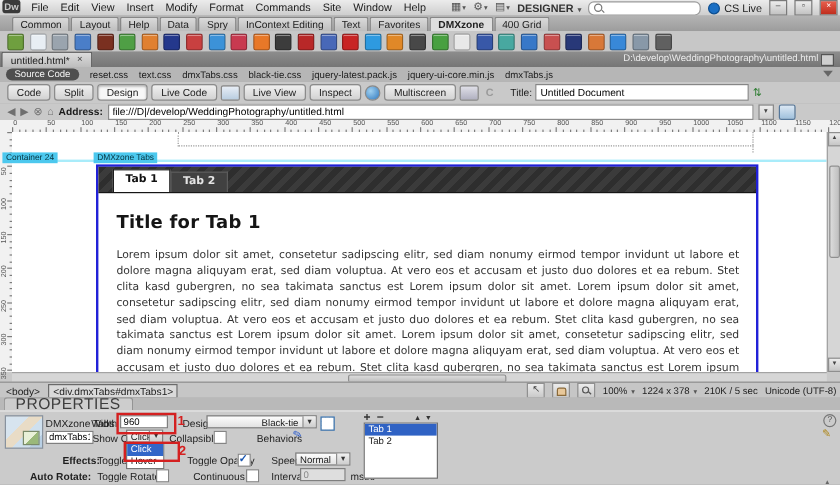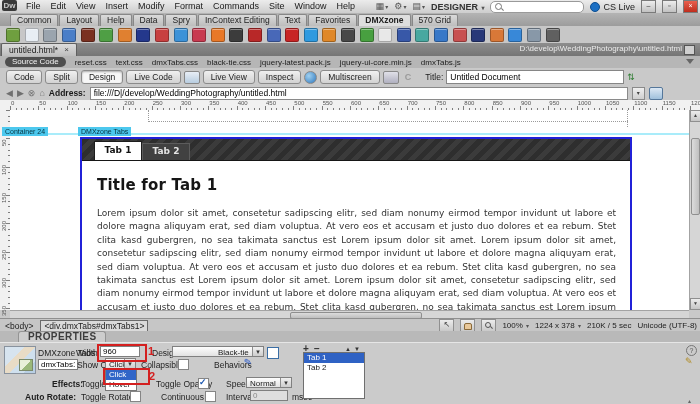--- a/index.html
+++ b/index.html
@@ -117,22 +117,22 @@
   #statusright{position:absolute;right:3px;top:319px;display:flex;align-items:center;gap:6px;font-size:8px;color:#222;}
   .sbtn{width:13px;height:11px;background:linear-gradient(#ececec,#c9c9c9);border:1px solid #909090;
     text-align:center;font-size:8px;line-height:10px;color:#444;}
   .zoomico{position:relative;}
   .zoomico::before{content:"";position:absolute;left:3px;top:2px;width:4px;height:4px;border:1px solid #555;border-radius:50%;}
   .zoomico::after{content:"";position:absolute;left:8px;top:7px;width:3px;height:1px;background:#555;transform:rotate(45deg);}
   .handico{position:relative;}
   .handico::before{content:"";position:absolute;left:3px;top:3px;width:6px;height:5px;background:#e8c89a;border:1px solid #8a6a3a;border-radius:2px 2px 0 0;}
   
   #propstabrow{left:0;right:0;top:331px;height:11px;background:#b9b9b9;}
-  #propstab{position:absolute;left:18px;bottom:0;background:#cdcdcd;border:1px solid #949494;border-bottom:none;
-    border-radius:3px 3px 0 0;padding:0 9px;font-size:10px;font-weight:bold;line-height:10px;color:#3d3d3d;letter-spacing:.4px;}
+  #propstab{position:absolute;left:3px;bottom:0;background:#cdcdcd;border:1px solid #949494;border-bottom:none;
+    border-radius:3px 3px 0 0;padding:0 9px;font-size:13px;font-weight:normal;line-height:10px;color:#3d3d3d;letter-spacing:.4px;}
   #propsbody{left:0;right:0;top:342px;height:62px;background:#cbcbcb;border-top:1px solid #e6e6e6;}
   .plabel{position:absolute;font-size:8.5px;color:#1f1f1f;line-height:10px;}
   .pbold{font-weight:bold;}
   .pinput{position:absolute;background:#fff;border:1px solid #7f7f7f;font-size:8px;height:11px;
     padding:0 2px;box-sizing:border-box;font-family:"Liberation Sans",sans-serif;}
   .pinput:disabled{background:#dedede;color:#888;}
   .psel{position:absolute;height:11px;background:linear-gradient(#fdfdfd,#e2e2e2);border:1px solid #808080;
     font-size:8px;line-height:9px;padding:1px 13px 0 3px;box-sizing:border-box;}
   .psel::after{content:"▾";position:absolute;right:0;top:0;bottom:0;width:10px;background:linear-gradient(#f0f0f0,#cdcdcd);
     border-left:1px solid #8e8e8e;font-size:7px;line-height:10px;text-align:center;color:#333;}
@@ -203,21 +203,21 @@
   <div class="abs" id="insertbar">
       <span class="itab">Common</span>
       <span class="itab">Layout</span>
       <span class="itab">Help</span>
       <span class="itab">Data</span>
       <span class="itab">Spry</span>
       <span class="itab">InContext Editing</span>
       <span class="itab">Text</span>
       <span class="itab">Favorites</span>
       <span class="itab active">DMXzone</span>
-      <span class="itab">570 Grid</span>
+      <span class="itab">400 Grid</span>
     </div>
 
   <div class="abs" id="iconrow">
       <span class="ticon" style="background: rgb(111, 159, 63);"></span>
       <span class="ticon" style="background: rgb(232, 238, 244);"></span>
       <span class="ticon" style="background: rgb(154, 164, 174);"></span>
       <span class="ticon" style="background: rgb(74, 126, 200);"></span>
       <span class="ticon" style="background: rgb(122, 48, 32);"></span>
       <span class="ticon" style="background: rgb(79, 159, 69);"></span>
       <span class="ticon" style="background: rgb(224, 128, 48);"></span>

